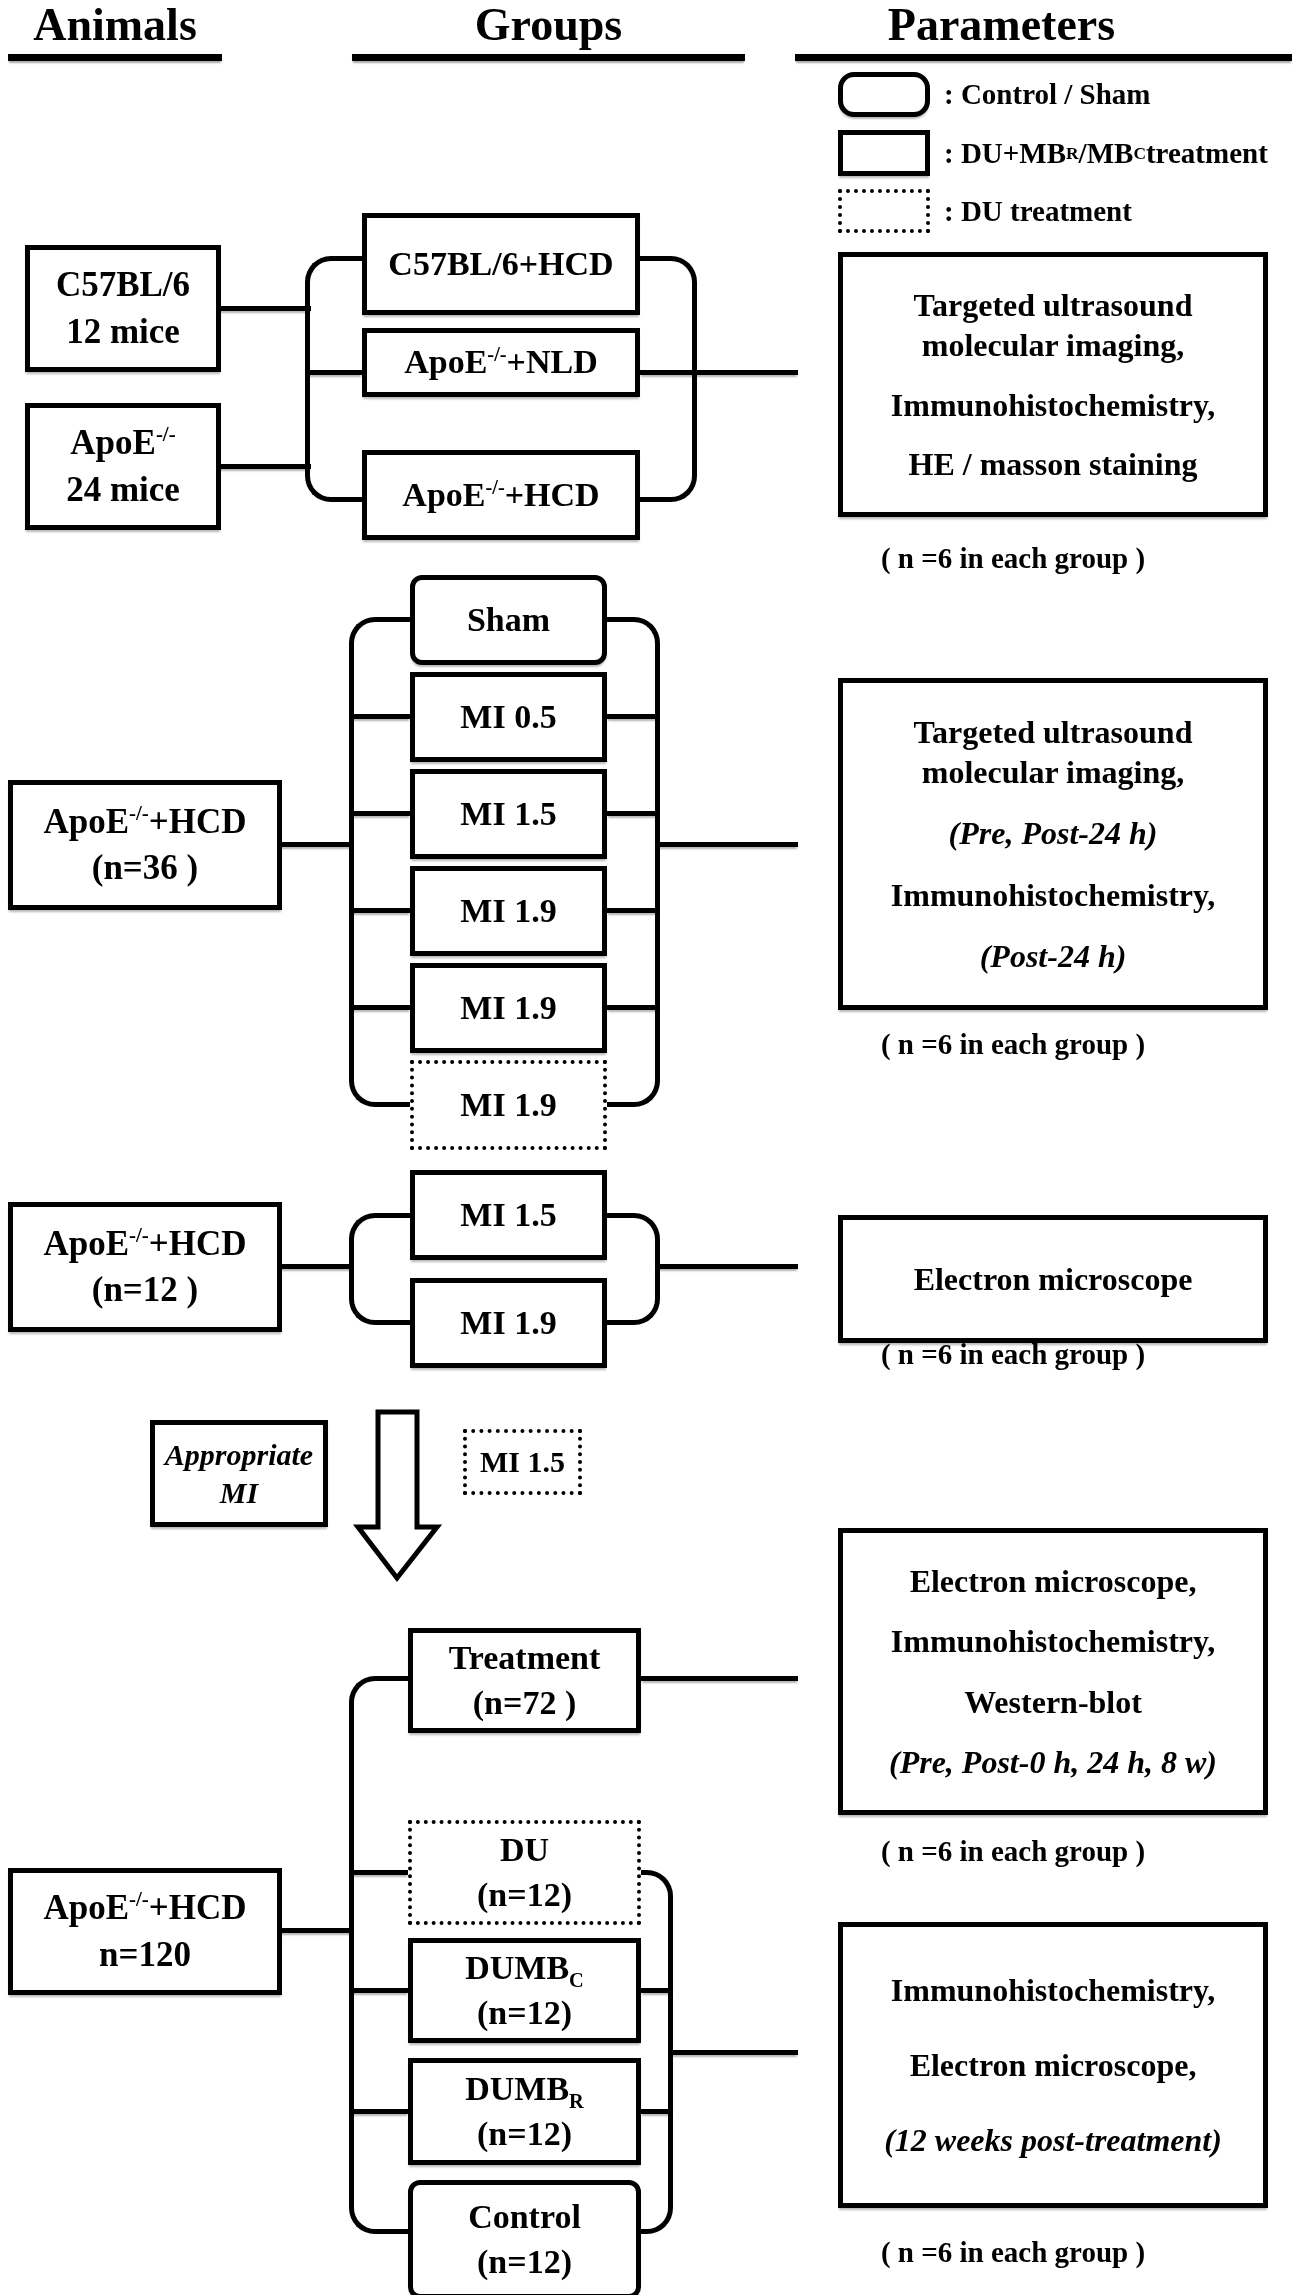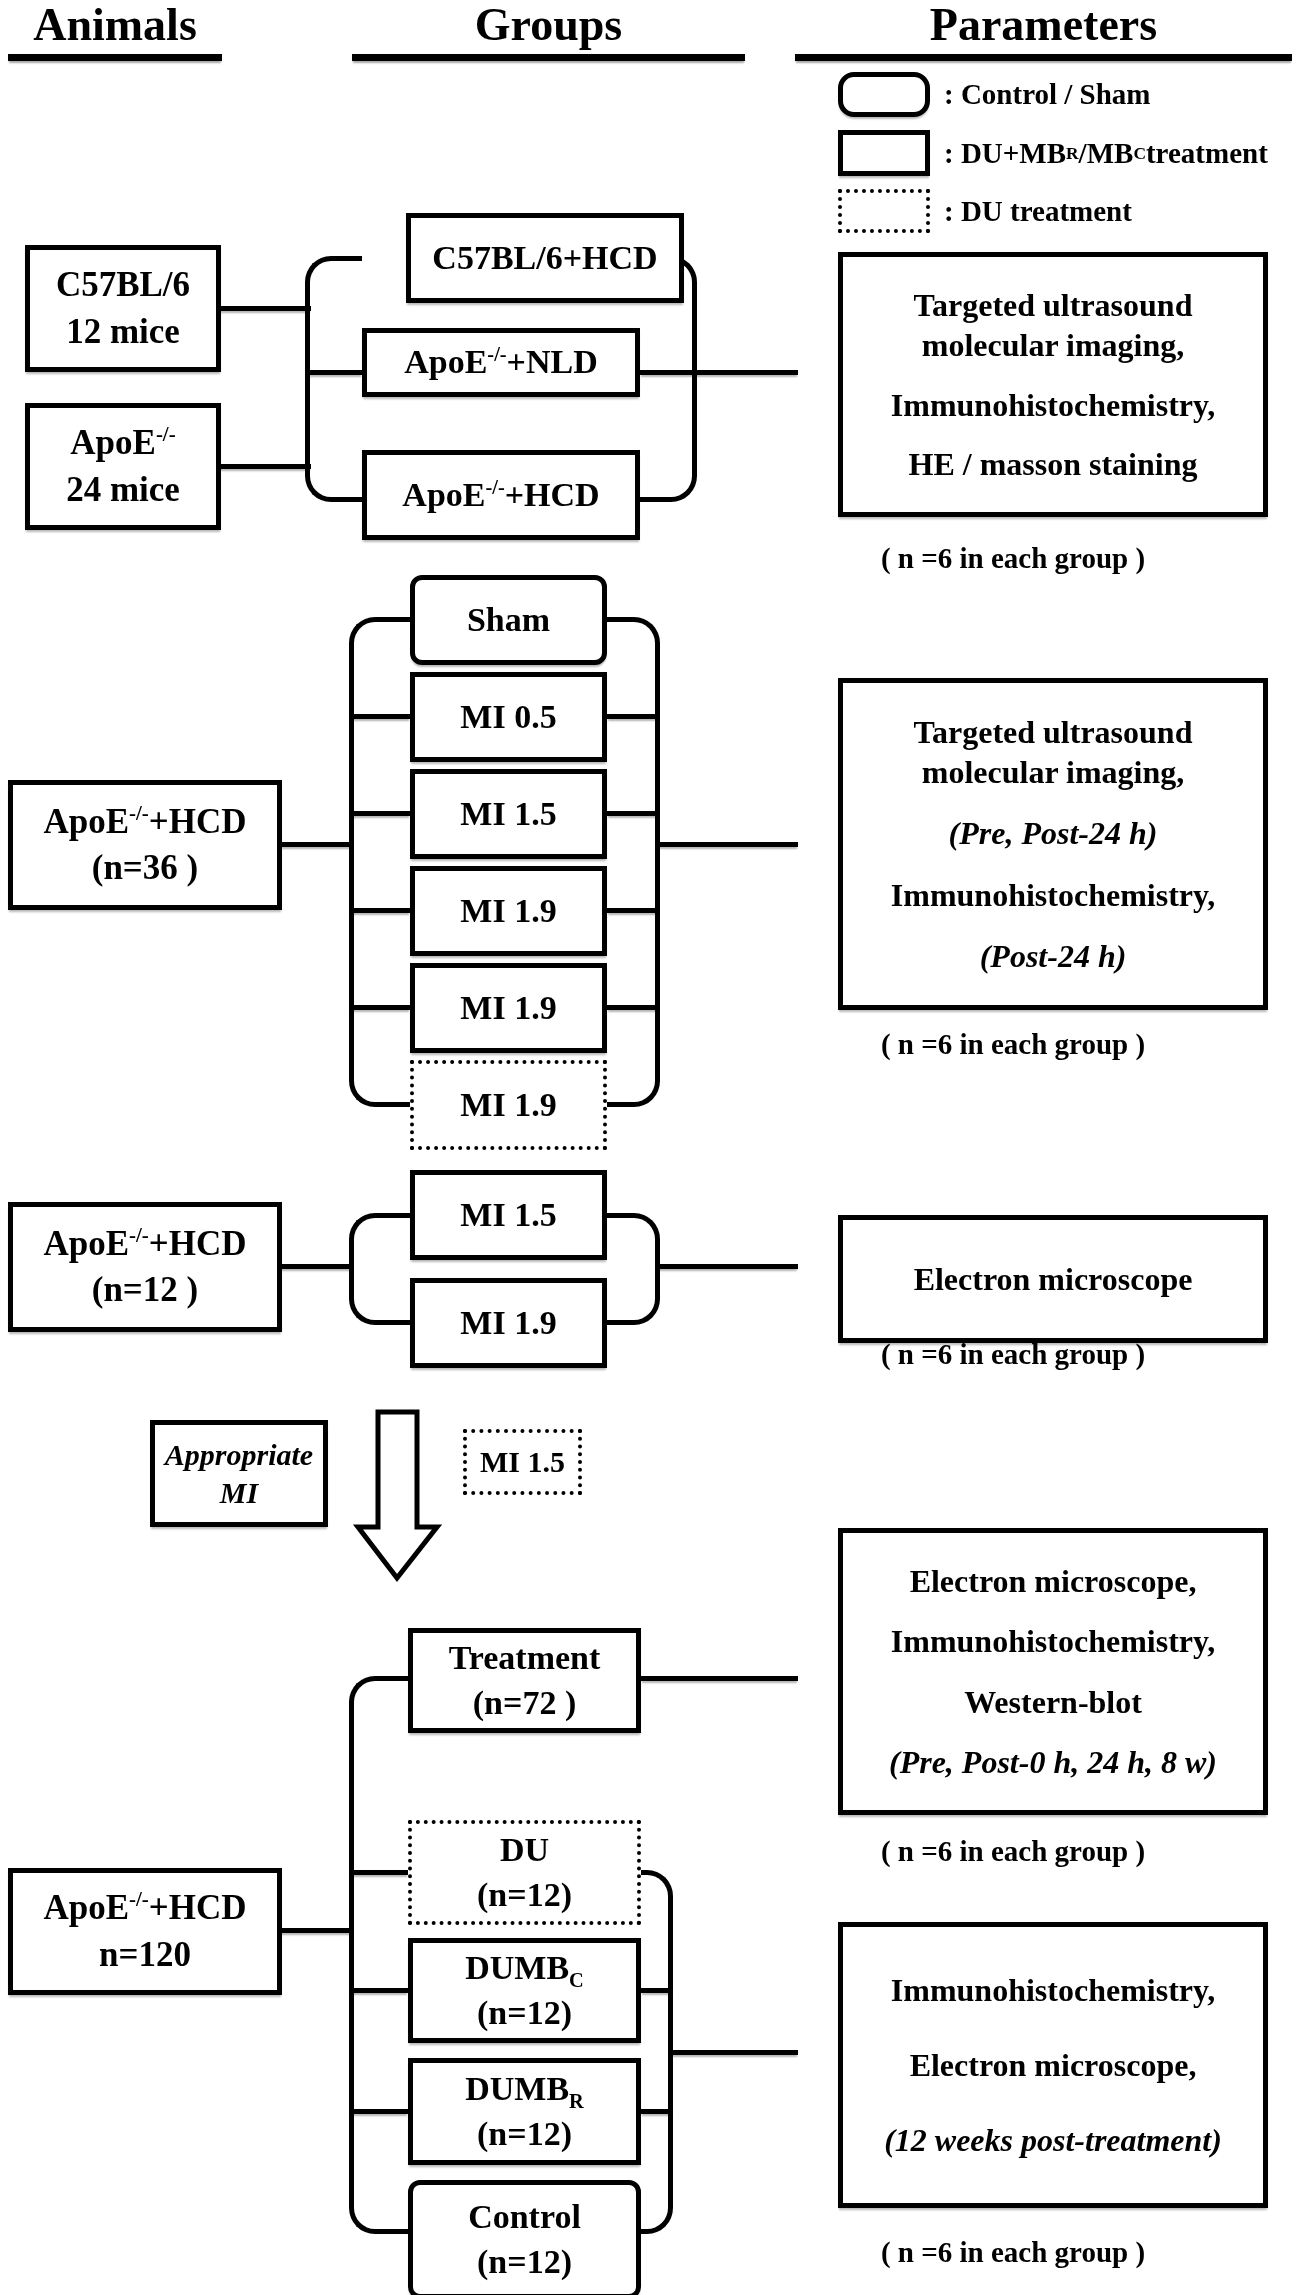--- a/index.html
+++ b/index.html
@@ -36,21 +36,21 @@
 <body>
 
 <div id="canvas">
 
   <div class="abs header-title" style="left:8px; top:2px; width:214px;">Animals</div>
   <div class="abs rule" style="left:8px; top:54px; width:214px;"></div>
 
   <div class="abs header-title" style="left:352px; top:2px; width:393px;">Groups</div>
   <div class="abs rule" style="left:352px; top:54px; width:393px;"></div>
 
-  <div class="abs header-title" style="left:795px; top:2px; width:497px;">Parameters</div>
+  <div class="abs header-title" style="left:753px; top:2px; width:497px;">Parameters</div>
   <div class="abs rule" style="left:795px; top:54px; width:497px;"></div>
 
   <div class="abs box rounded" style="left:838px; top:72px; width:92px; height:45px; border-radius:16px;"></div>
   <div class="abs leg-label" style="left:944px; top:72px; height:45px;">: Control / Sham</div>
 
   <div class="abs box" style="left:838px; top:130px; width:92px; height:46px;"></div>
   <div class="abs leg-label" style="left:944px; top:130px; height:46px;">
       <span>: DU+MB</span>
       <span class="sub">R</span>
       <span>/MB</span>
@@ -70,21 +70,21 @@
 
   <div class="abs box t35" style="left:25px; top:245px; width:196px; height:127px;">
     <div>C57BL/6</div>
     <div>12 mice</div>
   </div>
   <div class="abs box t35" style="left:25px; top:403px; width:196px; height:127px;">
     <div><span>ApoE</span><span class="sup">-/-</span></div>
     <div>24 mice</div>
   </div>
 
-  <div class="abs box t34" style="left:362px; top:213px; width:278px; height:90px;margin-left:44px;">
+  <div class="abs box t34" style="left:362px; top:213px; width:278px; height:102px;">
     <div>C57BL/6+HCD</div>
   </div>
   <div class="abs box t34" style="left:362px; top:328px; width:278px; height:69px;">
     <div><span>ApoE</span><span class="sup">-/-</span><span>+NLD</span></div>
   </div>
   <div class="abs box t34" style="left:362px; top:450px; width:278px; height:90px;">
     <div><span>ApoE</span><span class="sup">-/-</span><span>+HCD</span></div>
   </div>
 
   <div class="abs box params" style="left:798px; top:252px; width:430px; height:265px;">

